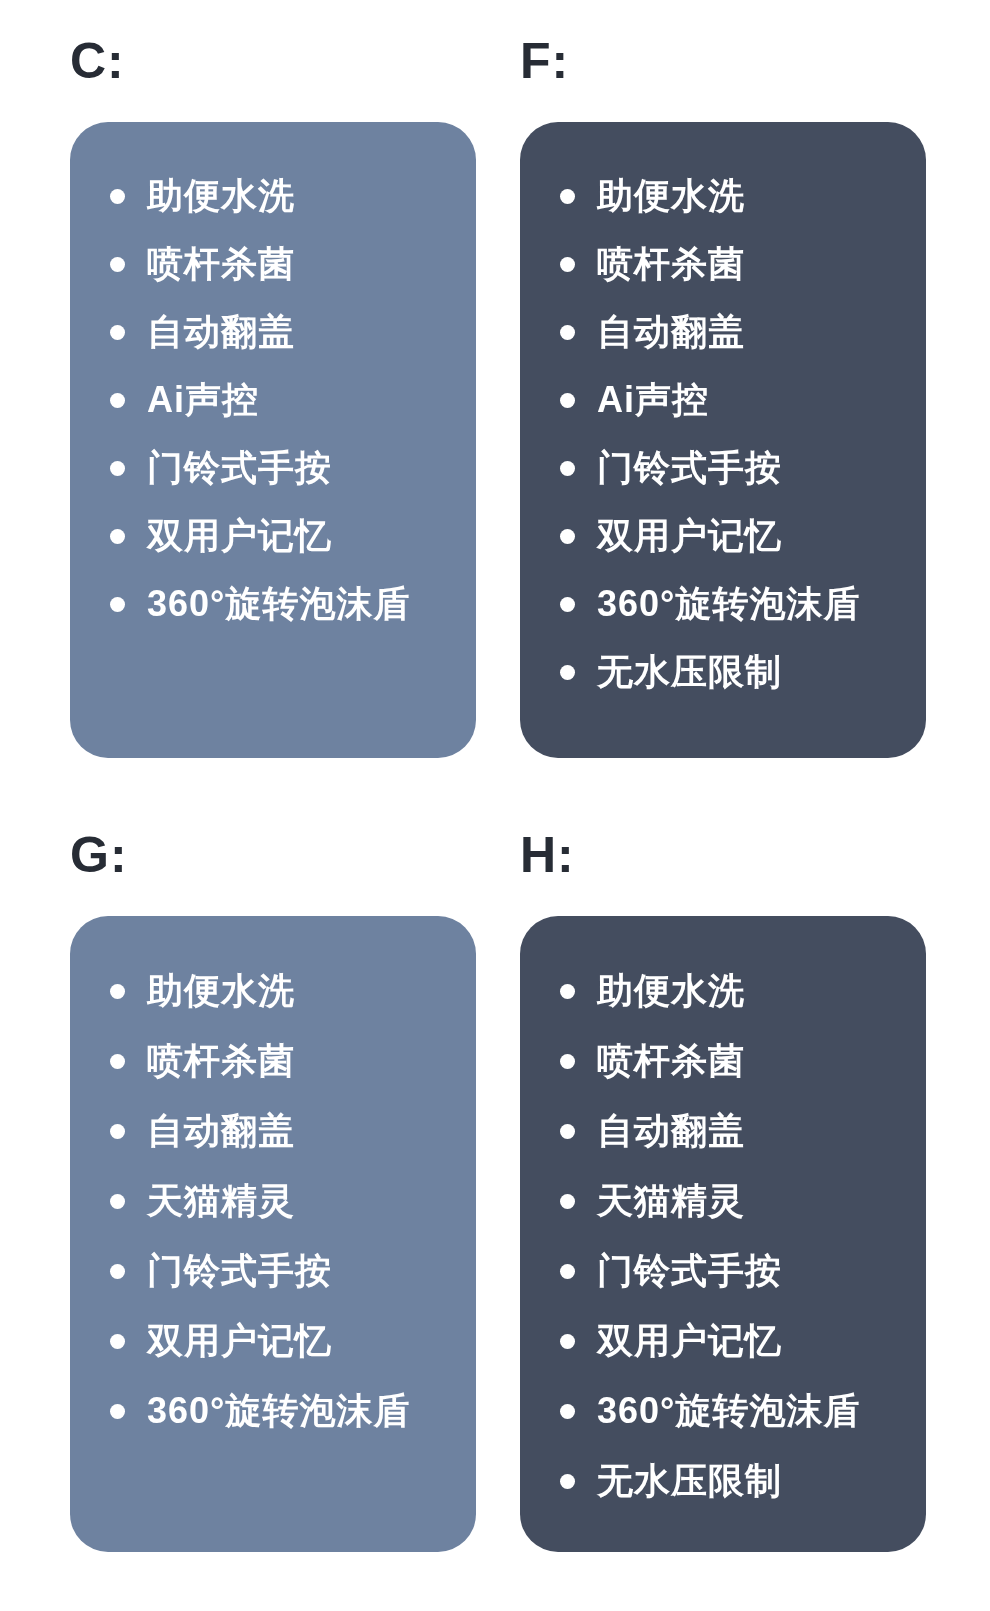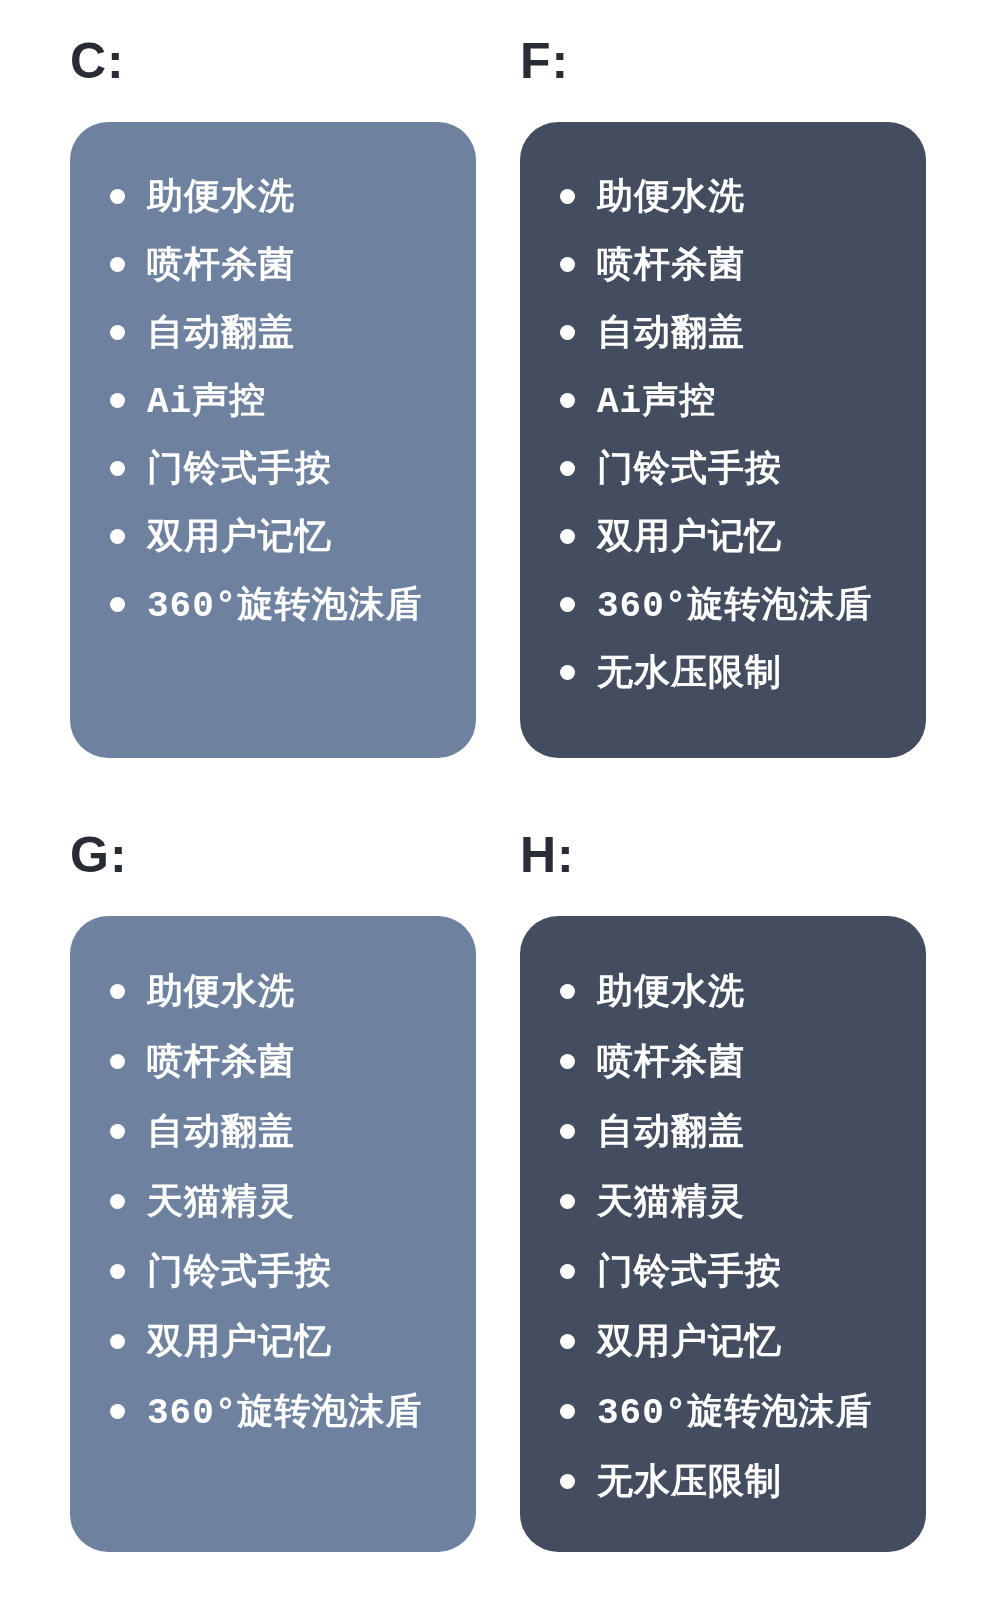--- a/index.html
+++ b/index.html
@@ -41,21 +41,20 @@
   .feature-list {
     list-style: none;
     margin: 0;
     padding: 40px 0 0 0;
   }
   .feature-item {
     display: flex;
     align-items: center;
     height: 68px;
     padding-left: 40px;
-    font-family: Liberation Mono, monospace;
   }
   .card-section.row2 .feature-item { height: 70px; }
   .bullet {
     flex: 0 0 auto;
     width: 15px;
     height: 15px;
     border-radius: 50%;
     background: var(--bullet-color, #ffffff);
     margin-right: 22px;
   }

